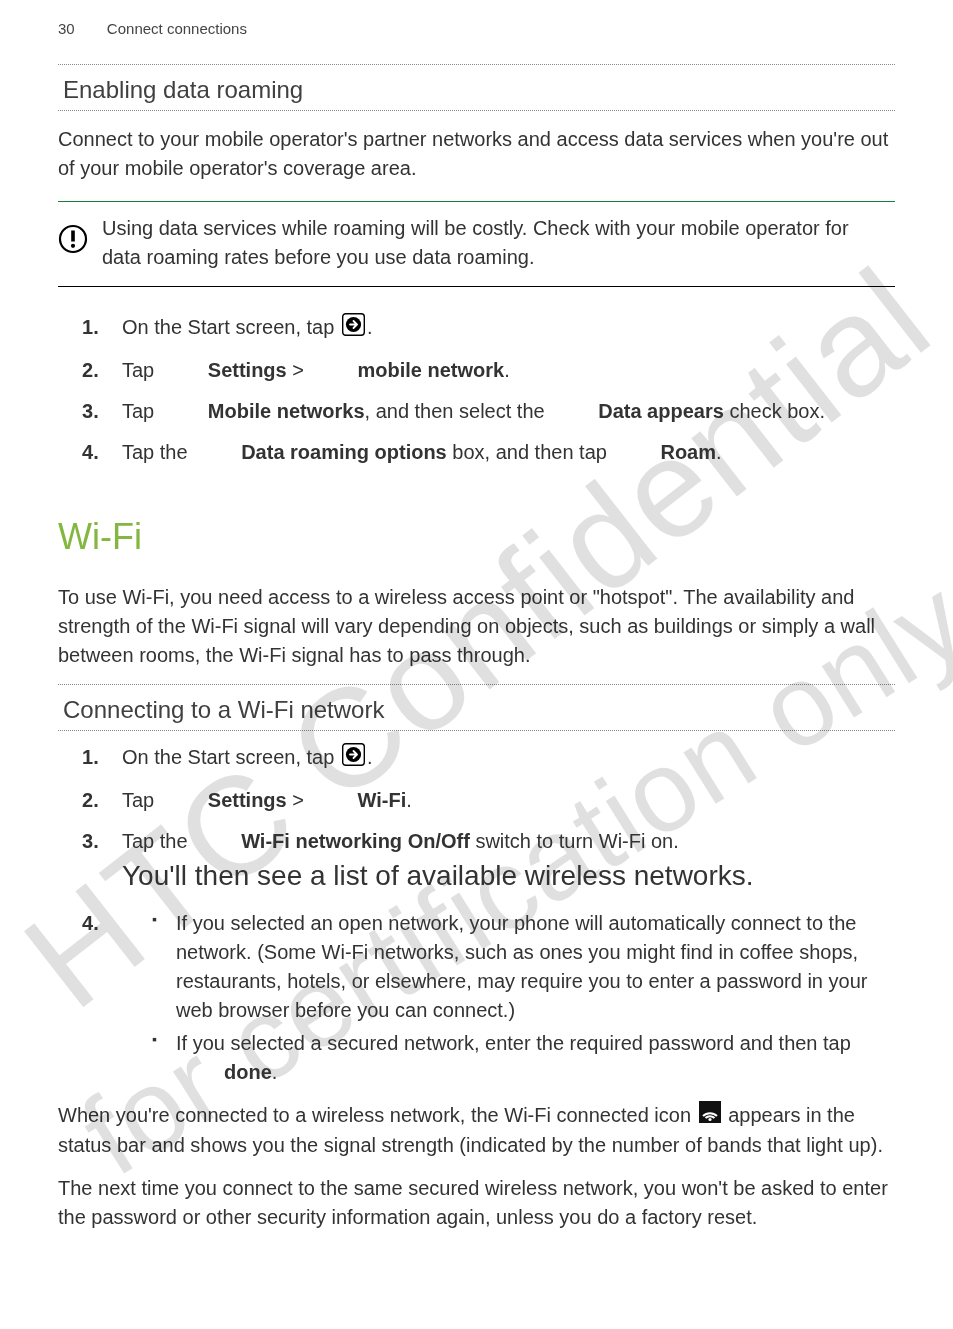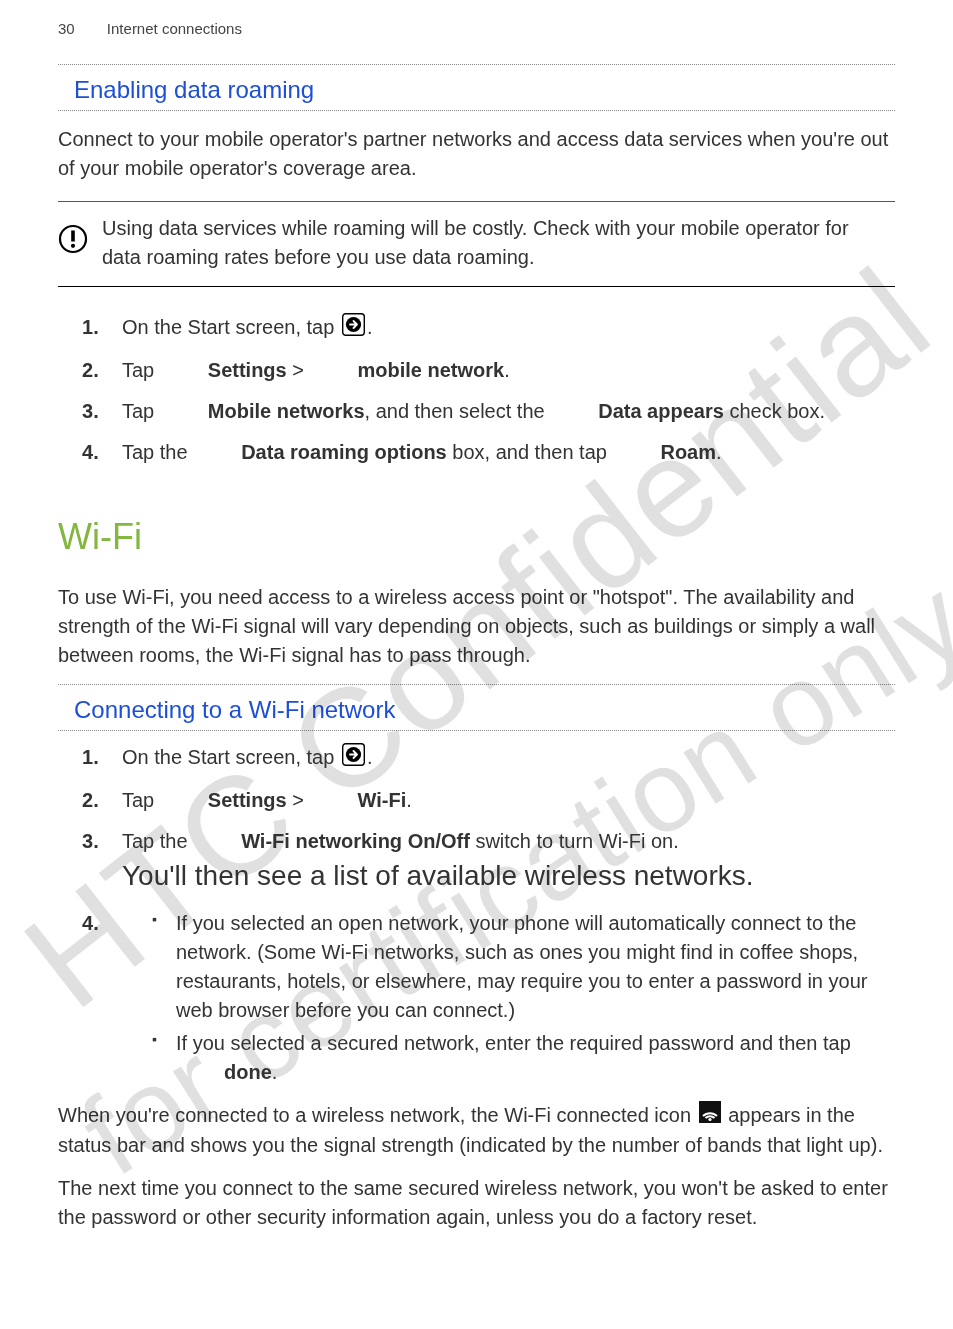--- a/index.html
+++ b/index.html
@@ -19,24 +19,24 @@
     color: #444;
     margin-bottom: 24px;
   }
   .header .page { margin-right: 28px; }
   .dotted {
     border: none;
     border-top: 1px dotted #888;
     margin: 2px 0;
   }
   .sub-heading {
-    color: #1d4ed8;
+    color: #404040;
     font-size: 24px;
     font-weight: 400;
-    margin: 8px 0 2px 16px;
+    margin: 8px 0 2px 5px;
   }
   .main-heading {
     color: #84b741;
     font-size: 36px;
     font-weight: 400;
     margin: 44px 0 20px 0;
   }
   .body-text {
     font-size: 20px;
     color: #333;
@@ -128,21 +128,21 @@
   }
 </style>
 </head>
 <body>
 
 <div class="watermark wm1">HTC Confidential</div>
 <div class="watermark wm2">for certification only</div>
 
 <div class="header">
   <span class="page">30</span>
-  <span>Internet connections</span>
+  <span>Connect connections</span>
 </div>
 
 <hr class="dotted">
 <h3 class="sub-heading">Enabling data roaming</h3>
 <hr class="dotted">
 
 <p class="body-text">Connect to your mobile operator's partner networks and access data services when you're out of your mobile operator's coverage area.</p>
 
 <div class="note-box">
   <span class="icon-wrap">

